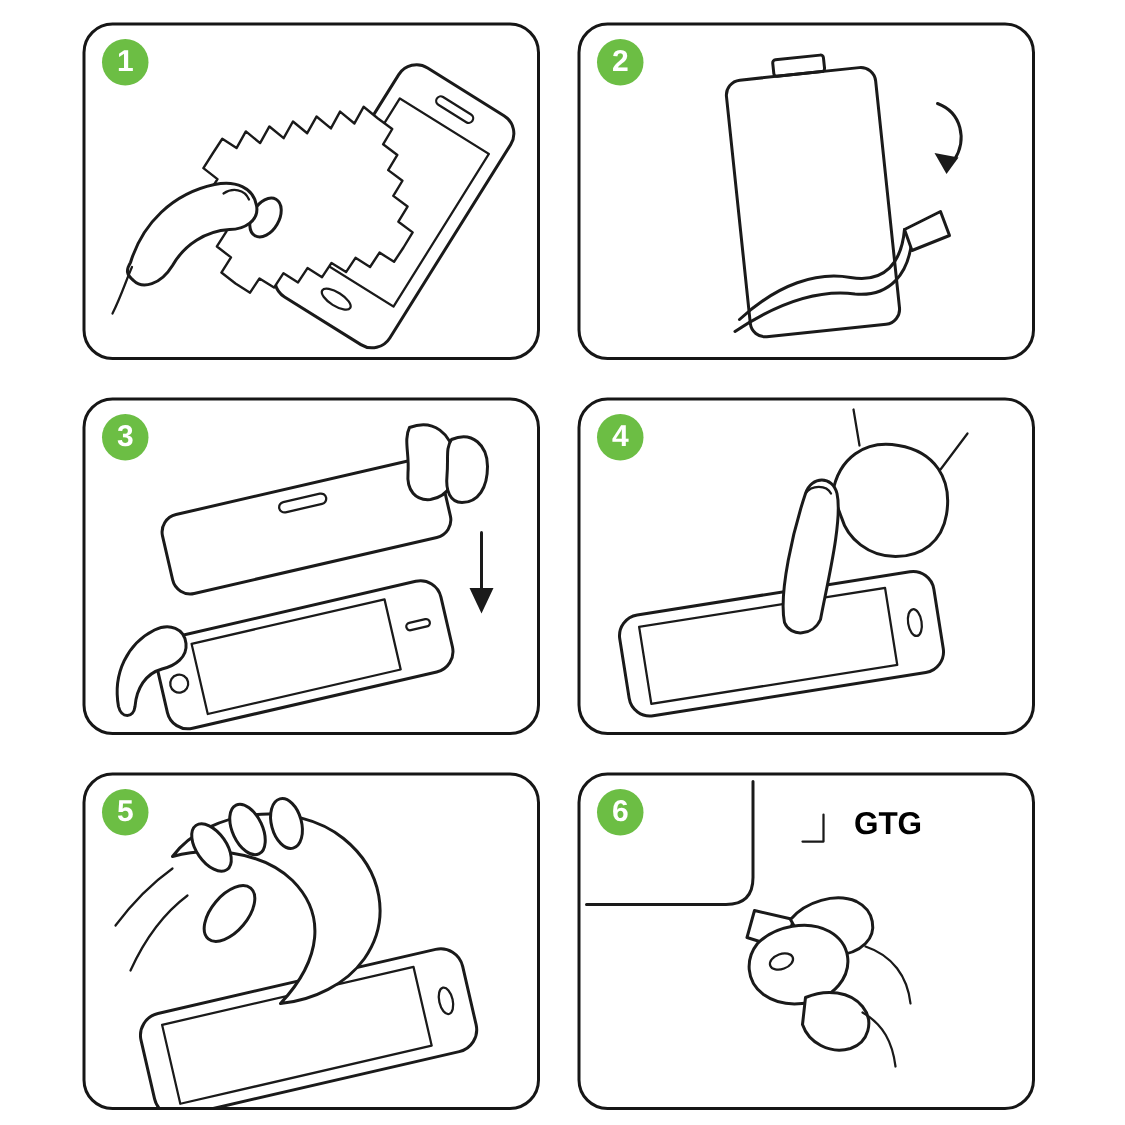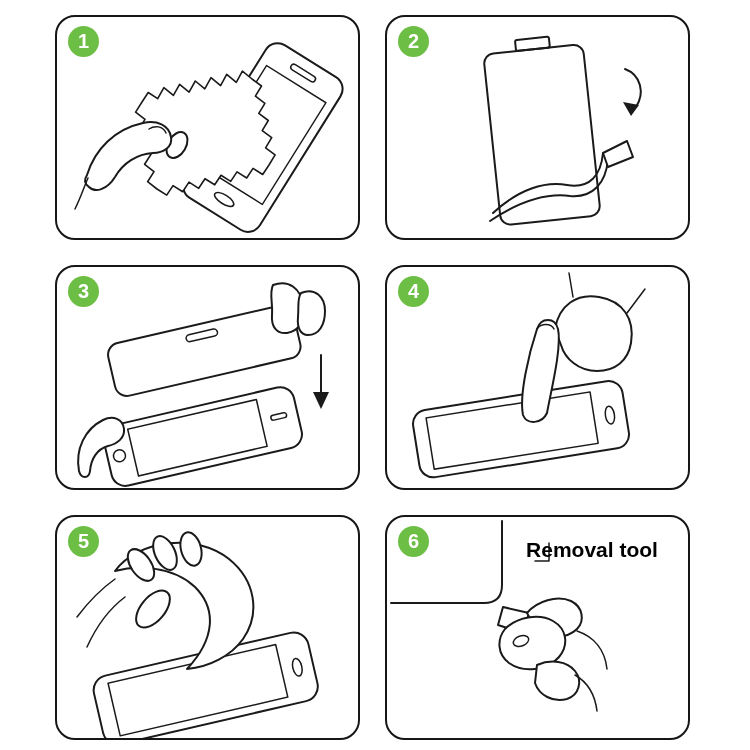--- a/index.html
+++ b/index.html
@@ -139,21 +139,21 @@
         <ellipse class="wf" cx="96" cy="92" rx="12" ry="22" transform="rotate(40 96 92)"></ellipse>
         <path class="ln15" d="M30,130 C40,108 52,92 68,80"></path>
         <path class="ln15" d="M20,100 C32,84 44,72 58,62"></path>
       </g>
     </svg>
   </section>
 
   <section class="panel p6">
     <div class="badge">6</div>
     <div class="tool-label">
-      <div>Removal tool</div>
+      <div>GTG</div>
     </div>
     <svg class="art" viewBox="0 0 301 221">
       <g>
         <path class="ln" d="M115,4 L115,68 Q115,86 97,86 L4,86"></path>
       </g>
       <g>
         <path class="ln15" d="M162,26 L162,44 L148,44"></path>
       </g>
       <g>
         <polygon class="wf" points="116,90 142,96 136,116 111,108"></polygon>

